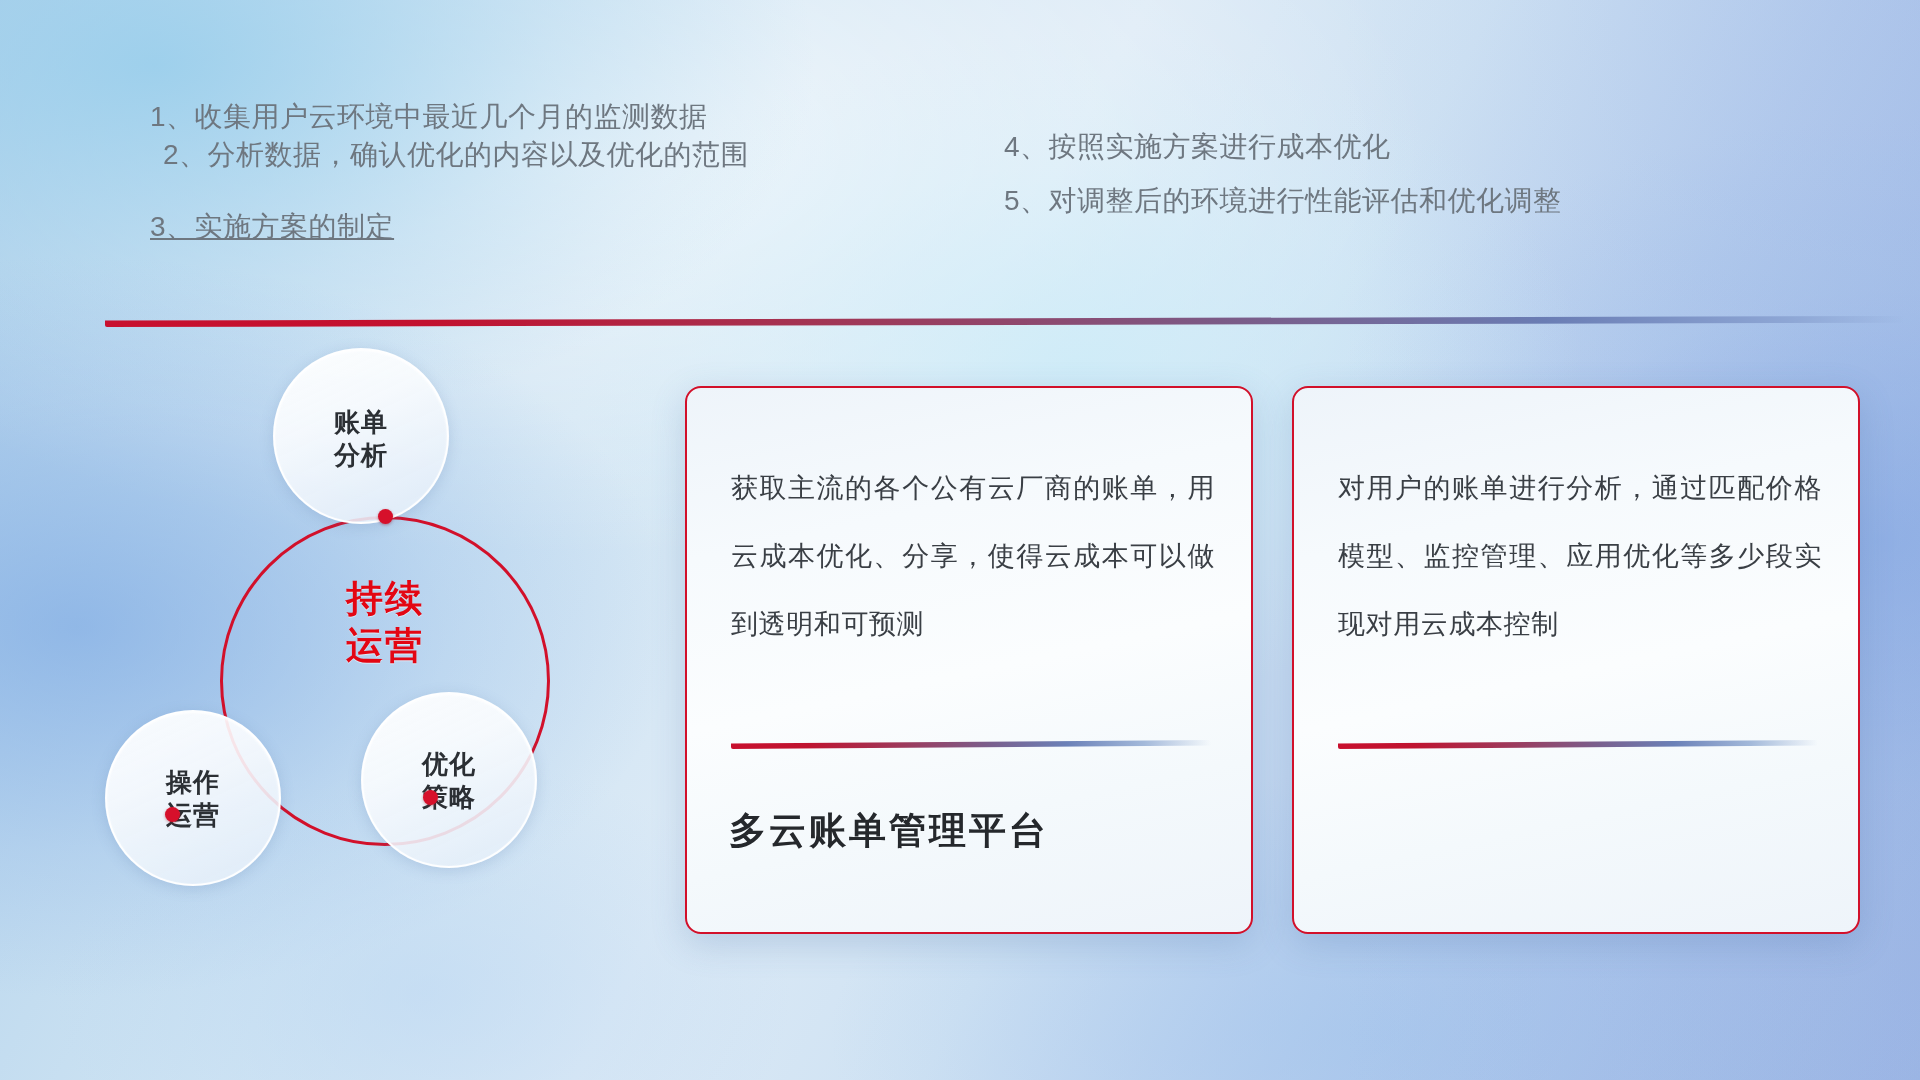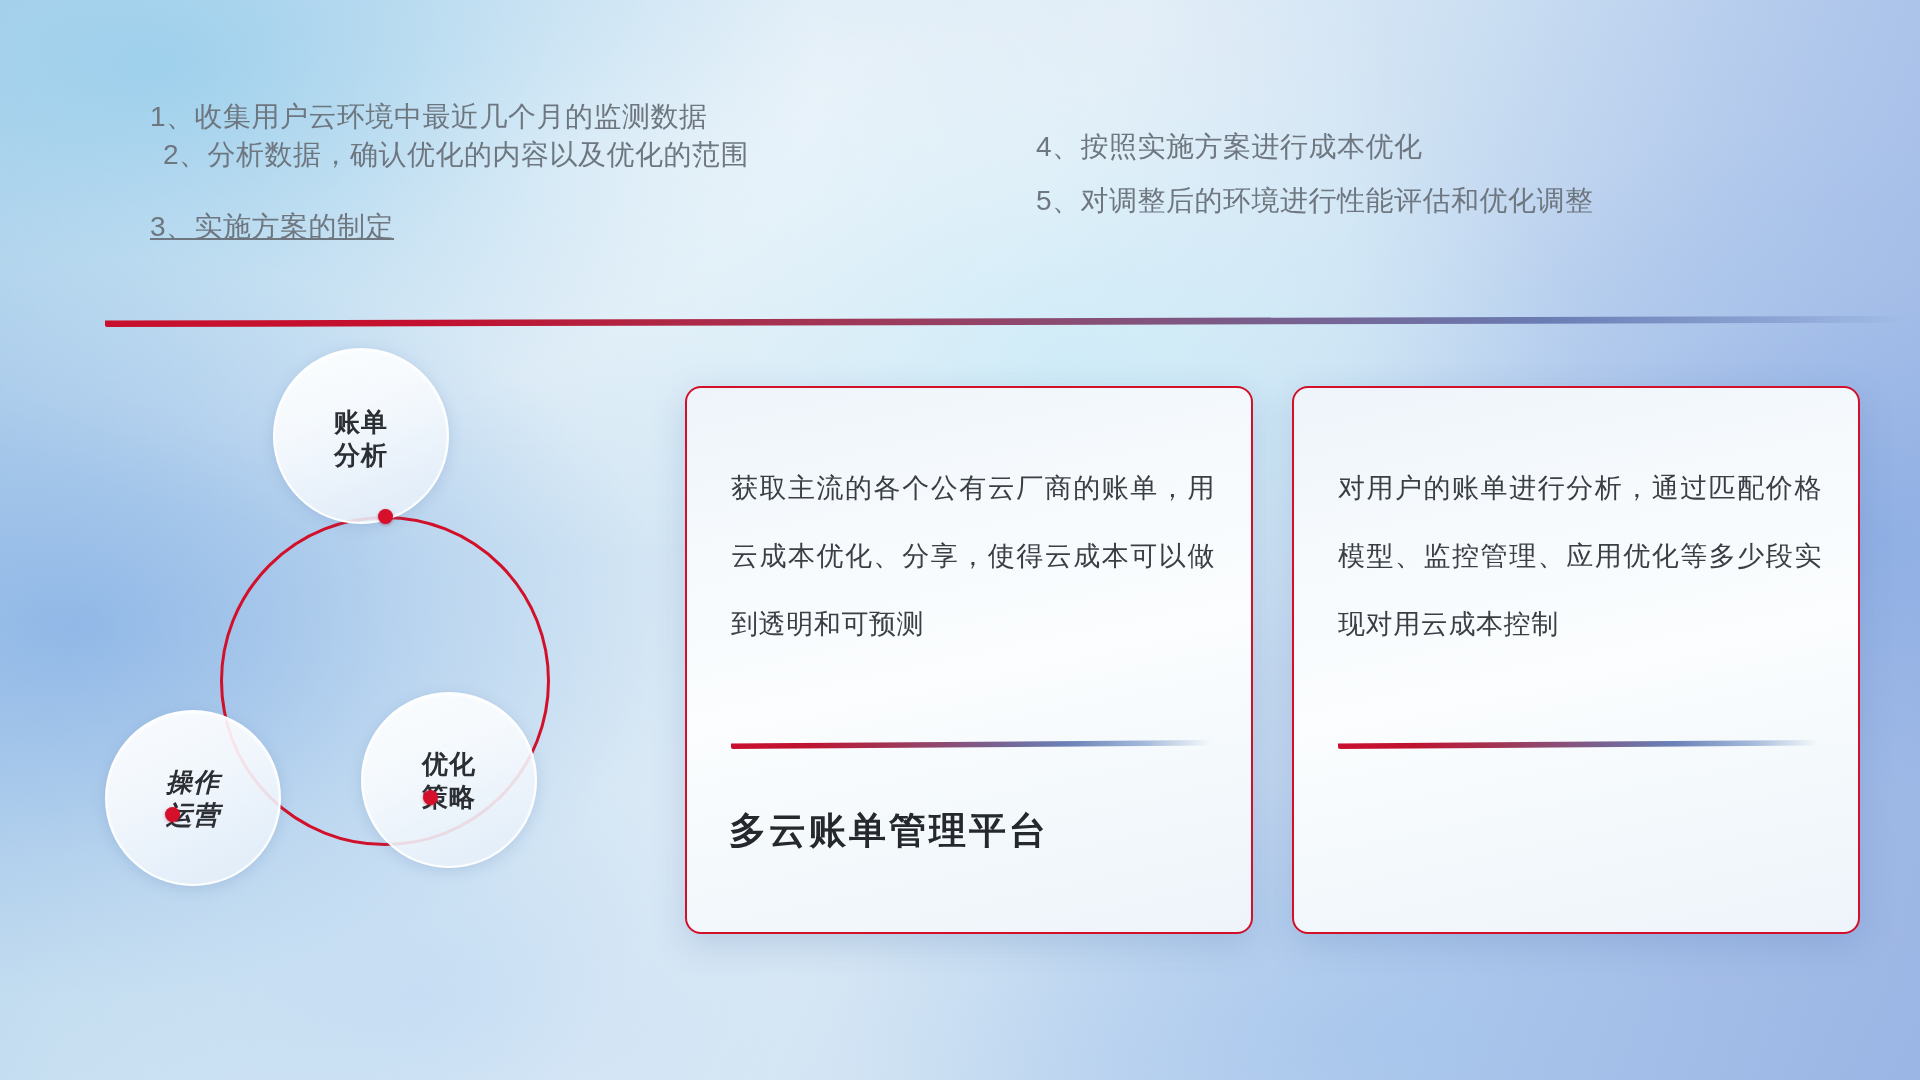--- a/index.html
+++ b/index.html
@@ -29,21 +29,21 @@
     position:absolute;
     color:#6e7780;
     font-size:28px;
     letter-spacing:.5px;
     white-space:nowrap;
   }
   .col-a .step { left:150px; }
   .col-a .s0 { top:98px; }
   .col-a .s1 { top:136px;margin-left:13px; }
   .col-a .s2 { top:208px;text-decoration:underline; }
-  .col-b .step { left:1036px; }
+  .col-b .step { left:1004px; }
   .col-b .s0 { top:128px; }
   .col-b .s1 { top:182px; }
 
   
   #hero-rule {
     position:absolute; left:105px; top:316px; width:1800px; height:11px;
   }
   #hero-rule .bar {
     position:absolute; inset:0;
     background:linear-gradient(90deg,#c8102e 0%,#c2112f 18%,#a23554 40%,#7b5a86 62%,#6a7db4 80%,#8fa8d6 94%,rgba(150,175,220,0) 100%);
@@ -71,21 +71,21 @@
 
   .bub-label {
     position:absolute; inset:0;
     display:flex; flex-direction:column;
     align-items:center; justify-content:center;
     color:#2b2f34;
     font-size:26px; font-weight:700; line-height:1.28;
     letter-spacing:1px;
   }
   .bub-top .bub-label    { padding-top:6px; }
-  .bub-left .bub-label   { padding-top:2px;font-style:italic; }
+  .bub-left .bub-label   { padding-top:2px; }
   .bub-right .bub-label  { padding-top:2px;font-family:Liberation Serif, serif; }
 
   .center-label {
     position:absolute; left:125px; top:228px; width:330px;
     text-align:center; color:#e30613;
     font-size:37px; font-weight:800; line-height:1.26; letter-spacing:2px;
     text-shadow:0 1px 0 rgba(255,255,255,.5);
   }
   .node {
     position:absolute; width:15px; height:15px; border-radius:50%;
@@ -151,20 +151,24 @@
 </div>
 
 <div id="hero-rule">
   <div class="bar"></div>
 </div>
 
 <div id="venn">
 
   <div class="circ ring-main"></div>
 
+  <div class="center-label">
+    <div>持续</div>
+    <div>运营</div>
+  </div>
 
   <div class="circ bubble bub-top">
     <div class="bub-label">
       <span>账单</span>
       <span>分析</span>
     </div>
   </div>
 
   <div class="circ bubble bub-left">
     <div class="bub-label">

